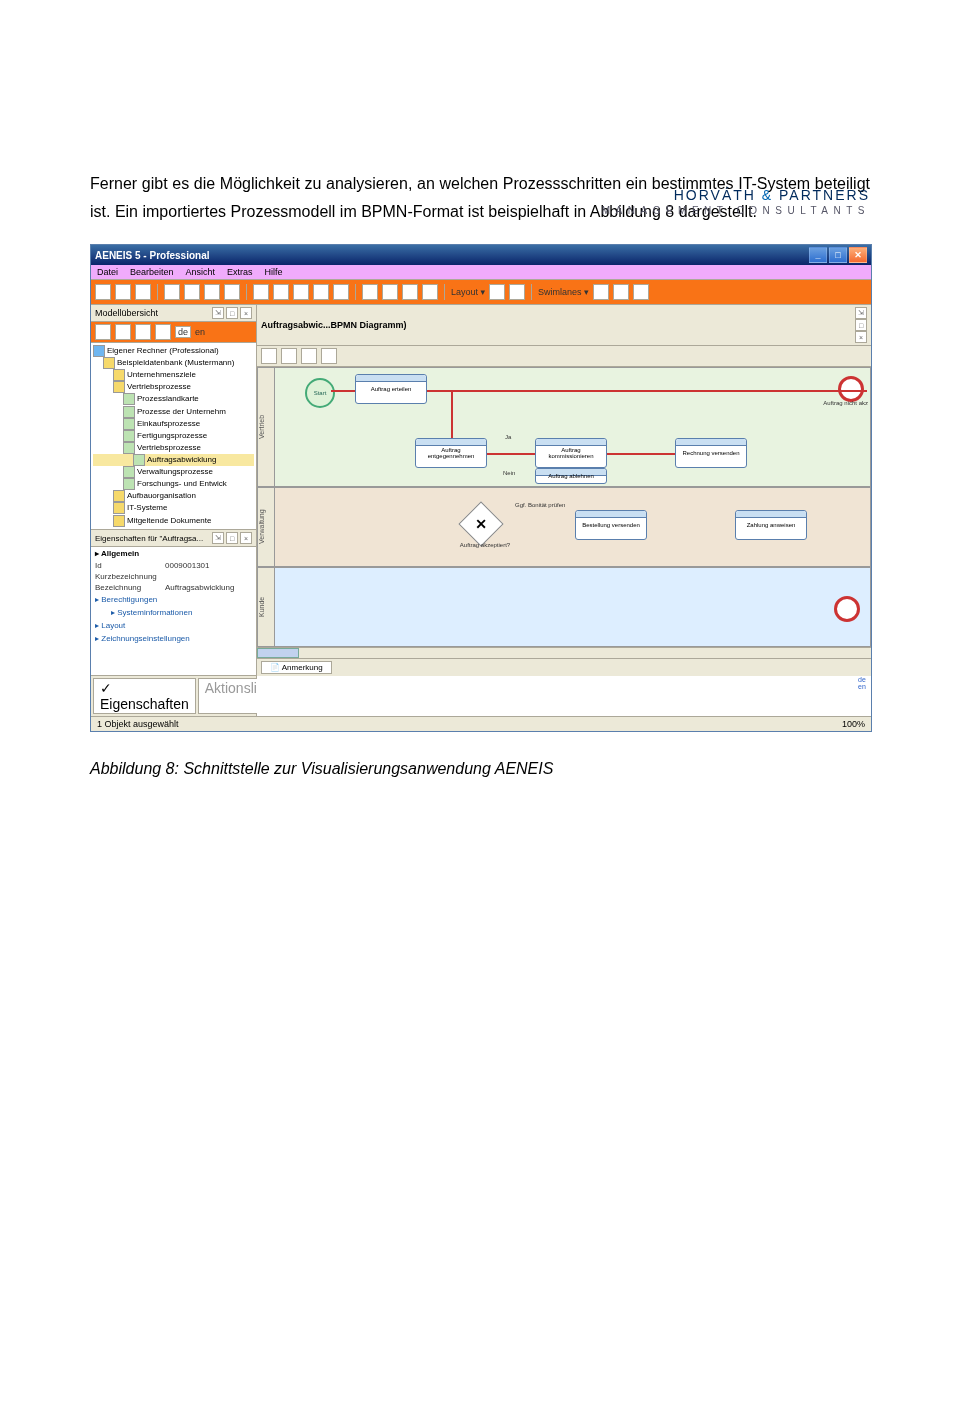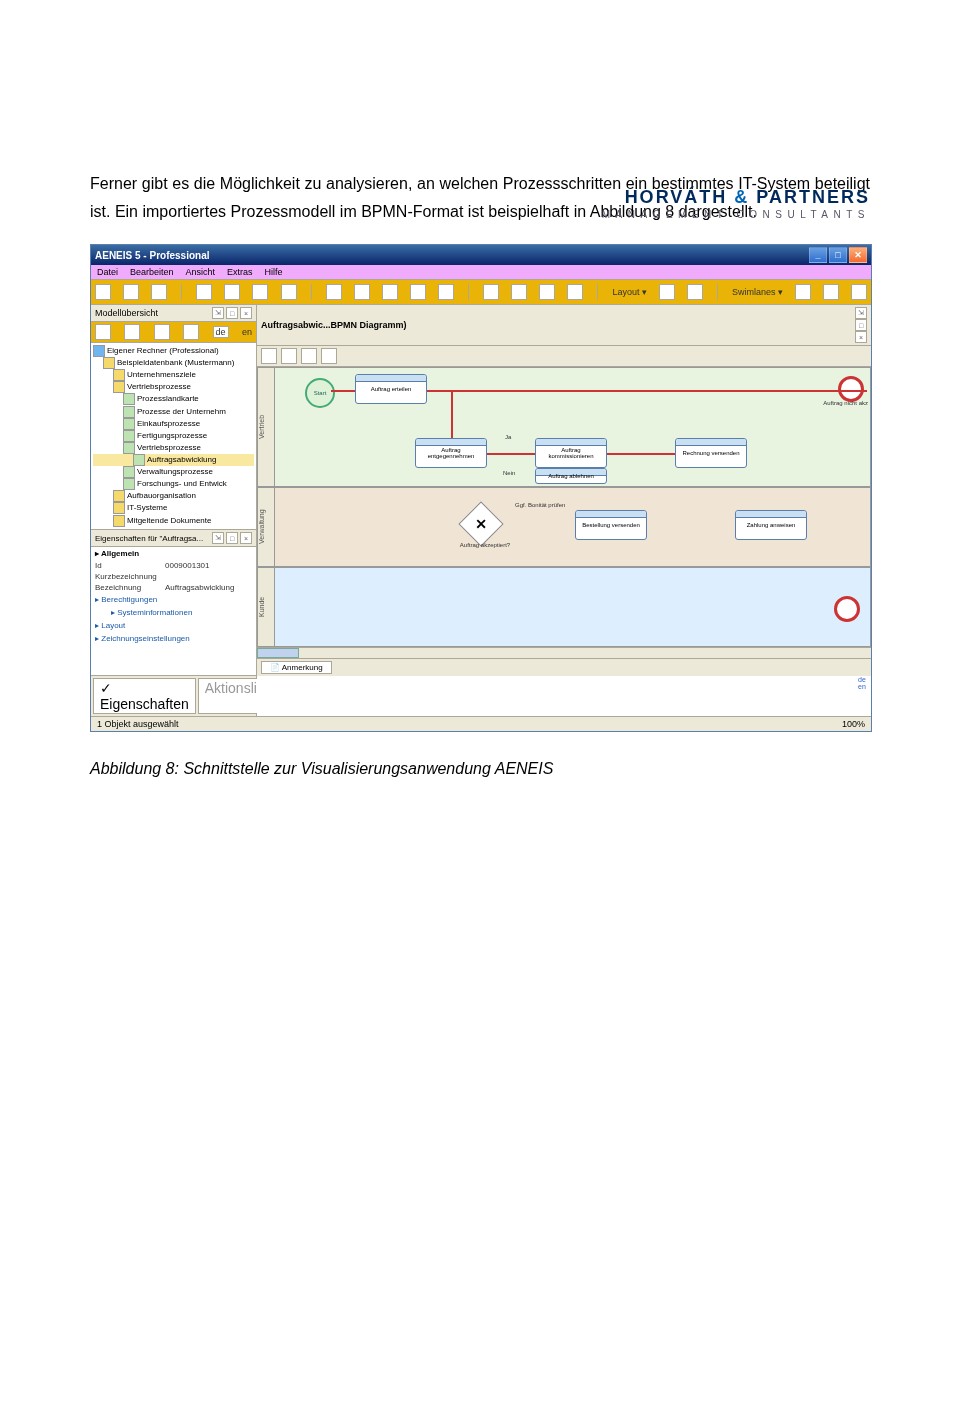--- a/index.html
+++ b/index.html
@@ -18,22 +18,22 @@
     padding: 0 90px;
   }
   .brand {
     position: absolute;
     top: 18px;
     right: 90px;
     text-align: right;
     line-height: 1;
   }
   .brand-main {
-    font-size: 18px;
-    font-weight: bold;
+    font-size: 14px;
+    font-weight: normal;
     letter-spacing: 2px;
     color: #002a5c;
   }
   .brand-amp { color: #0066b3; }
   .brand-sub {
     font-size: 10px;
     letter-spacing: 5.5px;
     color: #556;
     margin-top: 4px;
   }
@@ -76,28 +76,27 @@
   .winbtn.blue { background: linear-gradient(#6a9fe0,#2e6fcf); }
   .menubar {
     background: #f0abfc;
     display: flex;
     gap: 12px;
     padding: 2px 6px;
     border-bottom: 1px solid #aca899;
   }
   .menubar span { cursor: pointer; }
   .toolbar {
-    background: #eab308;
+    background: #f97316;
     border-bottom: 1px solid #aca899;
     display: flex;
     align-items: center;
     gap: 4px;
     padding: 2px 4px;
     height: 20px;
-    justify-content: space-between;
   }
   .tbtn {
     width: 14px; height: 14px;
     border: 1px solid #aca899;
     background: #fff;
     cursor: pointer;
   }
   .tsep { width:1px; height:16px; background:#aca899; margin:0 2px; }
   .tool-label { font-size: 9px; color:#333; }
   .workspace {

